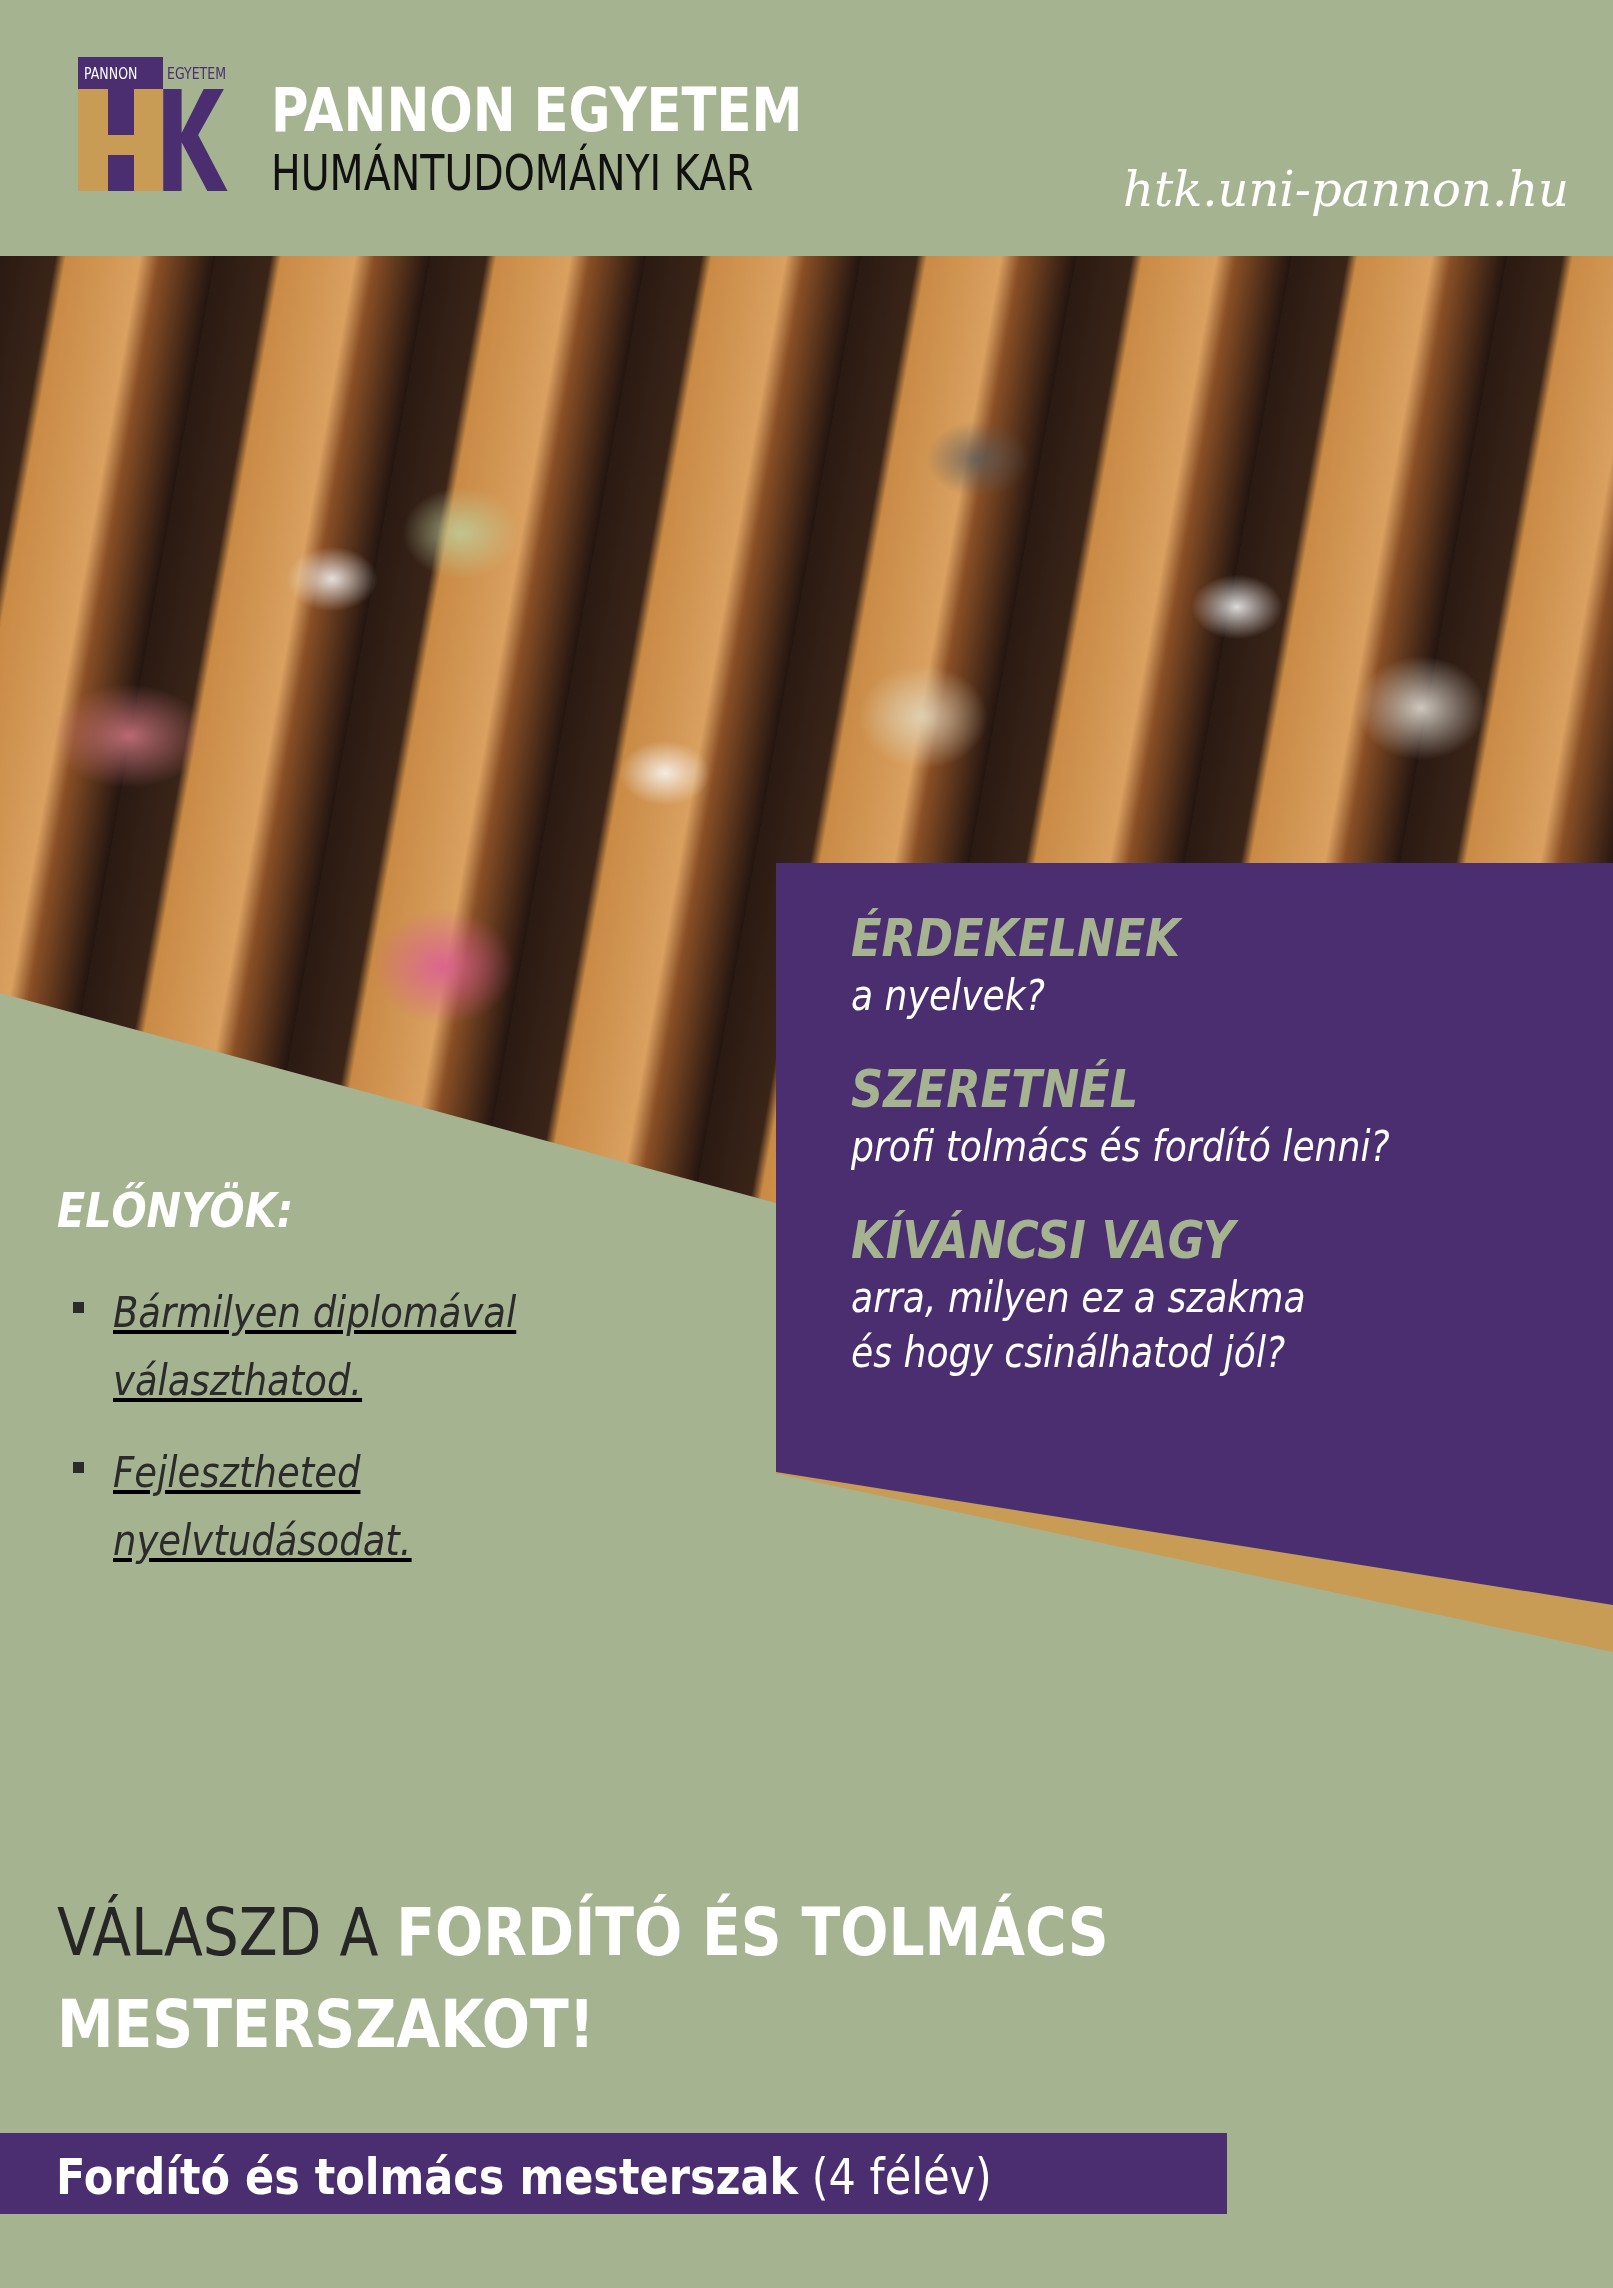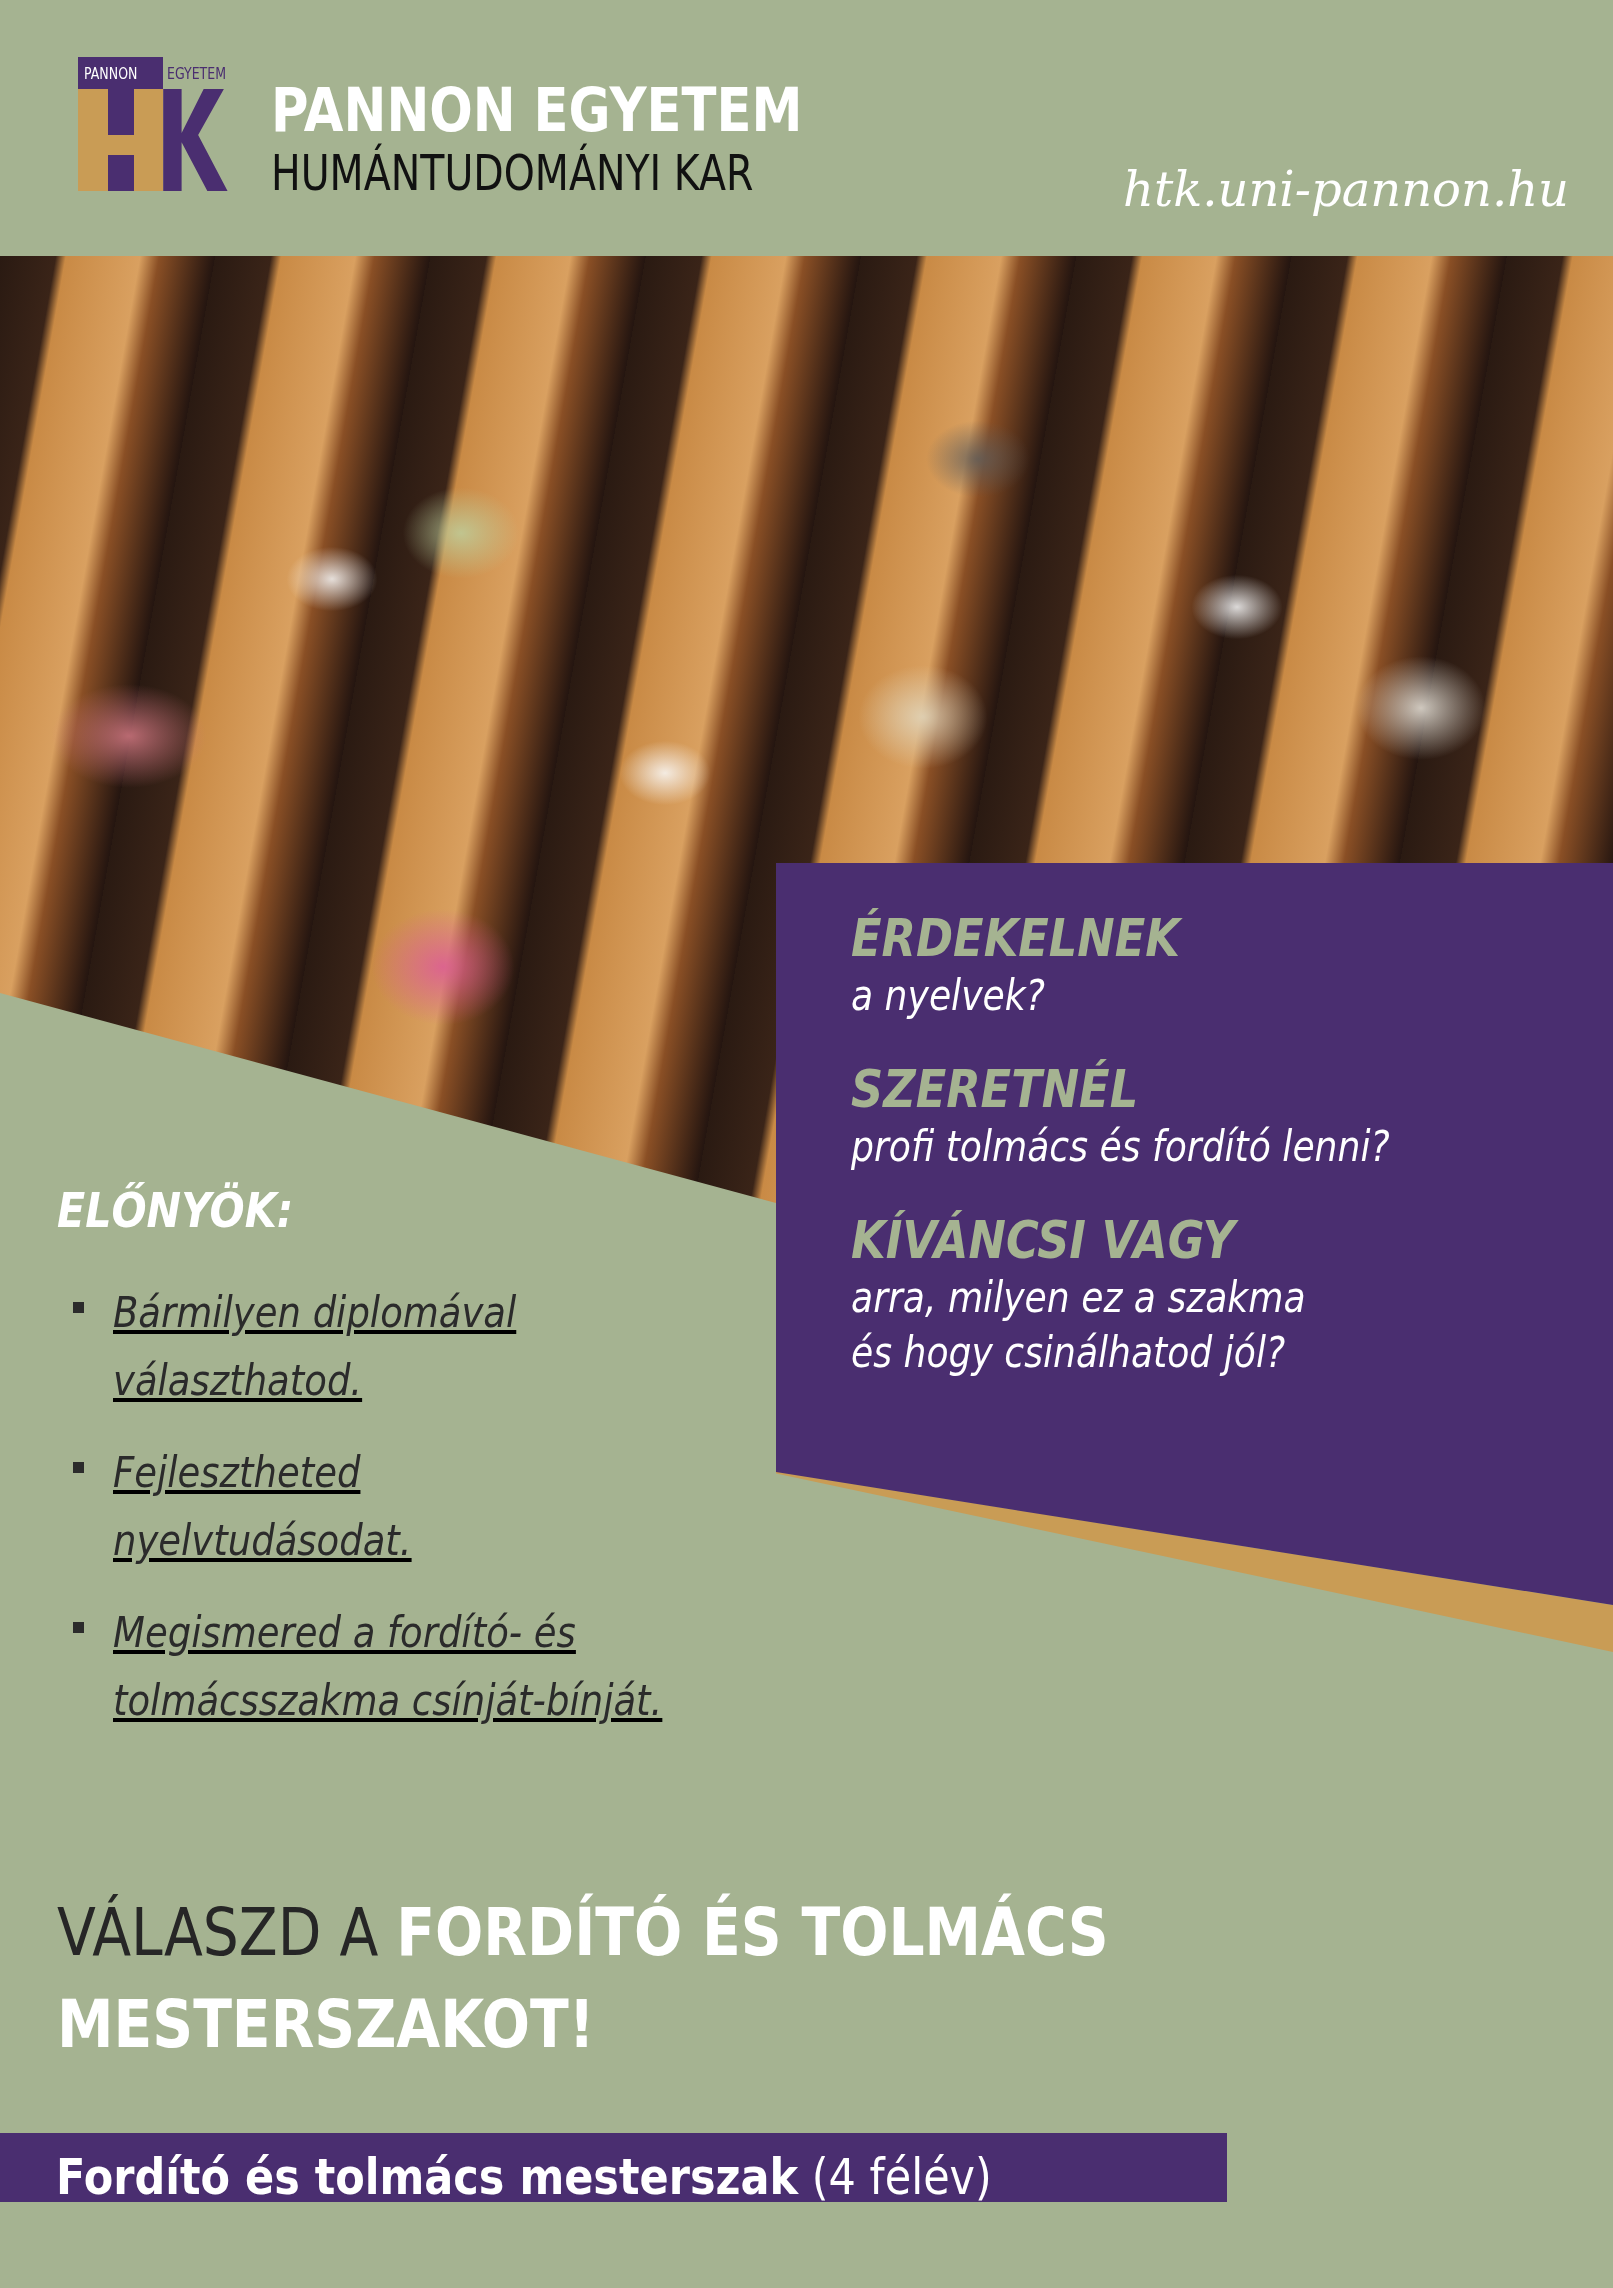--- a/index.html
+++ b/index.html
@@ -68,21 +68,21 @@
   .adv-item { position: relative; padding-left: 42px; margin-bottom: 24px; }
   .adv-bullet { position: absolute; left: 1.8px; top: 24px; width: 11px; height: 11px; background: #2b2b2b; }
   .adv-text { font-family: "DejaVu Sans", sans-serif; font-style: italic; color: #2b2b2b; font-size: 43px; line-height: 68px; transform: scaleX(0.86); transform-origin: left; display: block; white-space: pre-line; }
 
   
   .cta { left: 57px; top: 1887px; width: 1292px; font-family: "DejaVu Sans", sans-serif; font-size: 66px; line-height: 92px; transform: scaleX(0.86); transform-origin: left; }
   .cta .dark { color: #262626; font-weight: normal; }
   .cta .white { color: #ffffff; font-weight: bold; }
 
   
-  .bar { left: 0; top: 2133px; width: 1227px; height: 69px; background: #4a2e70; }
+  .bar { left: 0; top: 2133px; width: 1227px; height: 81px; background: #4a2e70; }
   .bar-text { position: absolute; left: 56px; top: 16.6px; font-family: "DejaVu Sans", sans-serif; font-size: 50px; line-height: 1.1; color: #ffffff; transform: scaleX(0.86); transform-origin: left; white-space: nowrap; }
   .bar-text .b { font-weight: bold; }
 </style>
 </head>
 <body>
 
 <div class="abs logo">
   <div class="topbar"></div>
   <span class="t1">PANNON</span>
   <span class="t2">EGYETEM</span>
@@ -121,25 +121,20 @@
   <li class="adv-item">
     <span class="adv-bullet"></span>
     <span class="adv-text">Bármilyen diplomával
 választhatod.</span>
   </li>
   <li class="adv-item">
     <span class="adv-bullet"></span>
     <span class="adv-text">Fejlesztheted
 nyelvtudásodat.</span>
   </li>
-  <li class="adv-item">
-    <span class="adv-bullet"></span>
-    <span class="adv-text">Megismered a fordító- és
-tolmácsszakma csínját-bínját.</span>
-  </li>
 </ul>
 
 <div class="abs cta">
   <span class="dark">VÁLASZD A </span><span class="white">FORDÍTÓ ÉS TOLMÁCS</span><br>
   <span class="white">MESTERSZAKOT!</span>
 </div>
 
 <div class="abs bar">
   <div class="bar-text">
     <span class="b">Fordító és tolmács mesterszak</span><span> (4 félév)</span>

